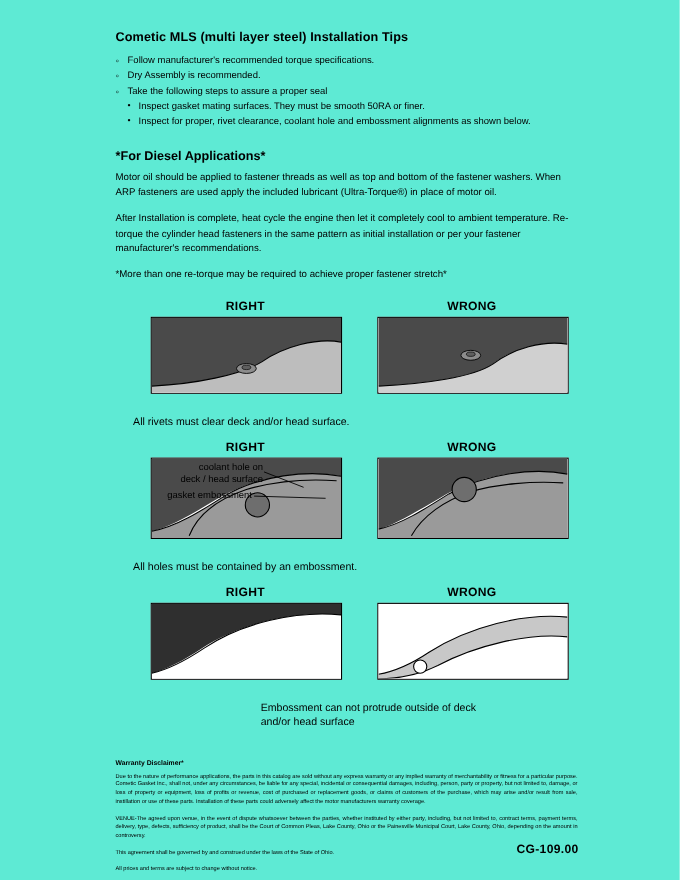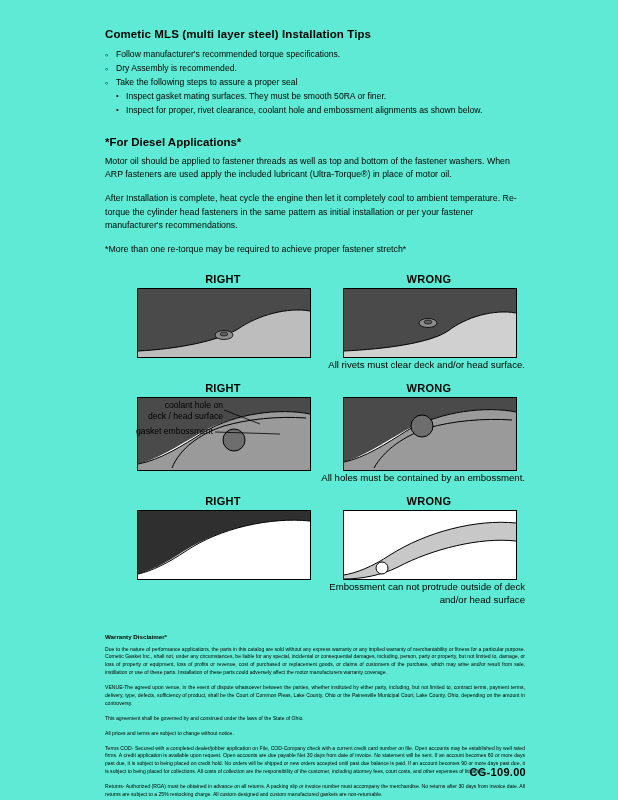--- a/index.html
+++ b/index.html
@@ -109,30 +109,29 @@
     height: 68px;
     border: 1px solid #000;
     overflow: hidden;
     position: relative;
     background: #ffffff;
   }
   .fig-box.tall { height: 72px; }
   .fig-box svg { display: block; }
   .fig-caption {
     font-size: 9.6px;
-    margin: 1px 0 0 16px;
+    margin: 20px 0 0 16px;
     line-height: 1.35;
-    text-align: right;
   }
   .fig-caption.indent { margin-left: 132px; }
 
   
   .callouts {
     position: absolute;
-    left: 0;
+    left: 16px;
     top: 0;
     width: 100%;
     height: 100%;
     pointer-events: none;
   }
   .callout-text {
     position: absolute;
     font-size: 8.6px;
     text-align: right;
     line-height: 1.35;

